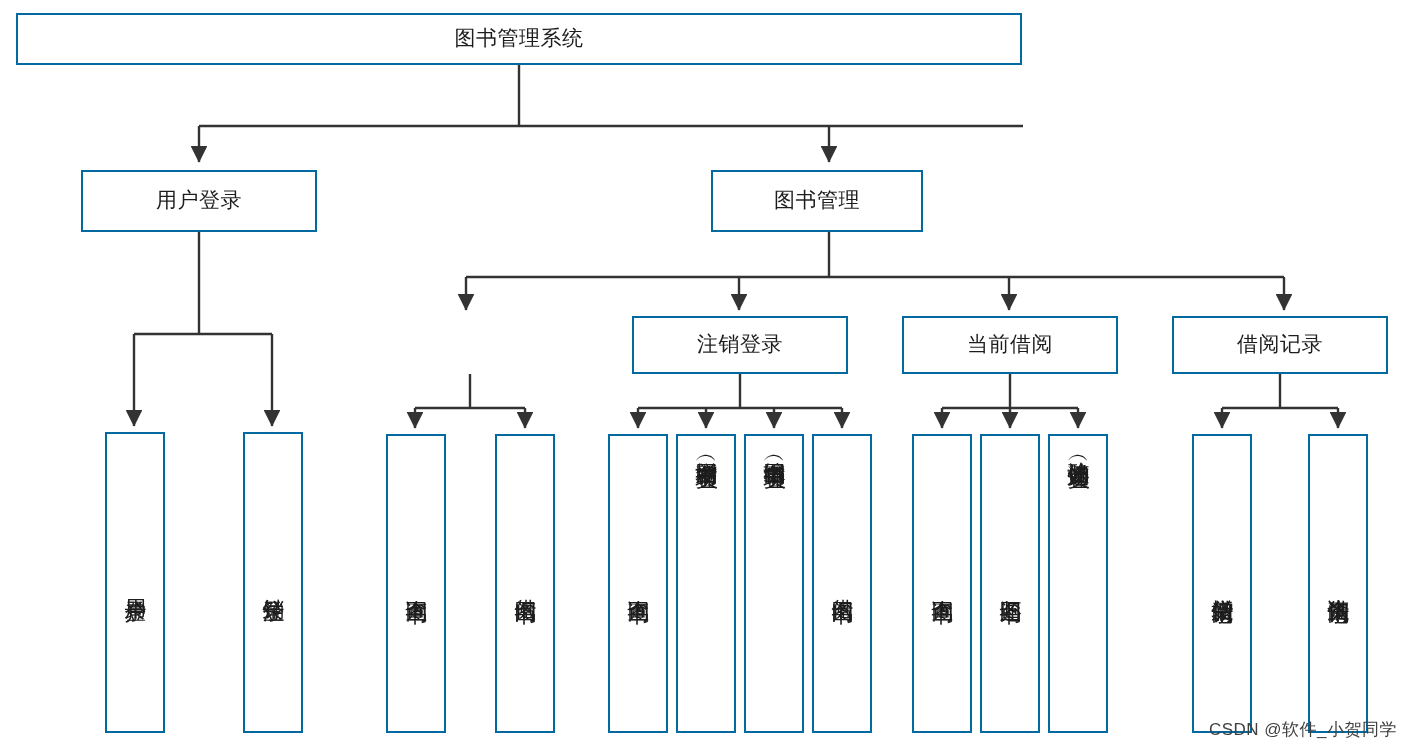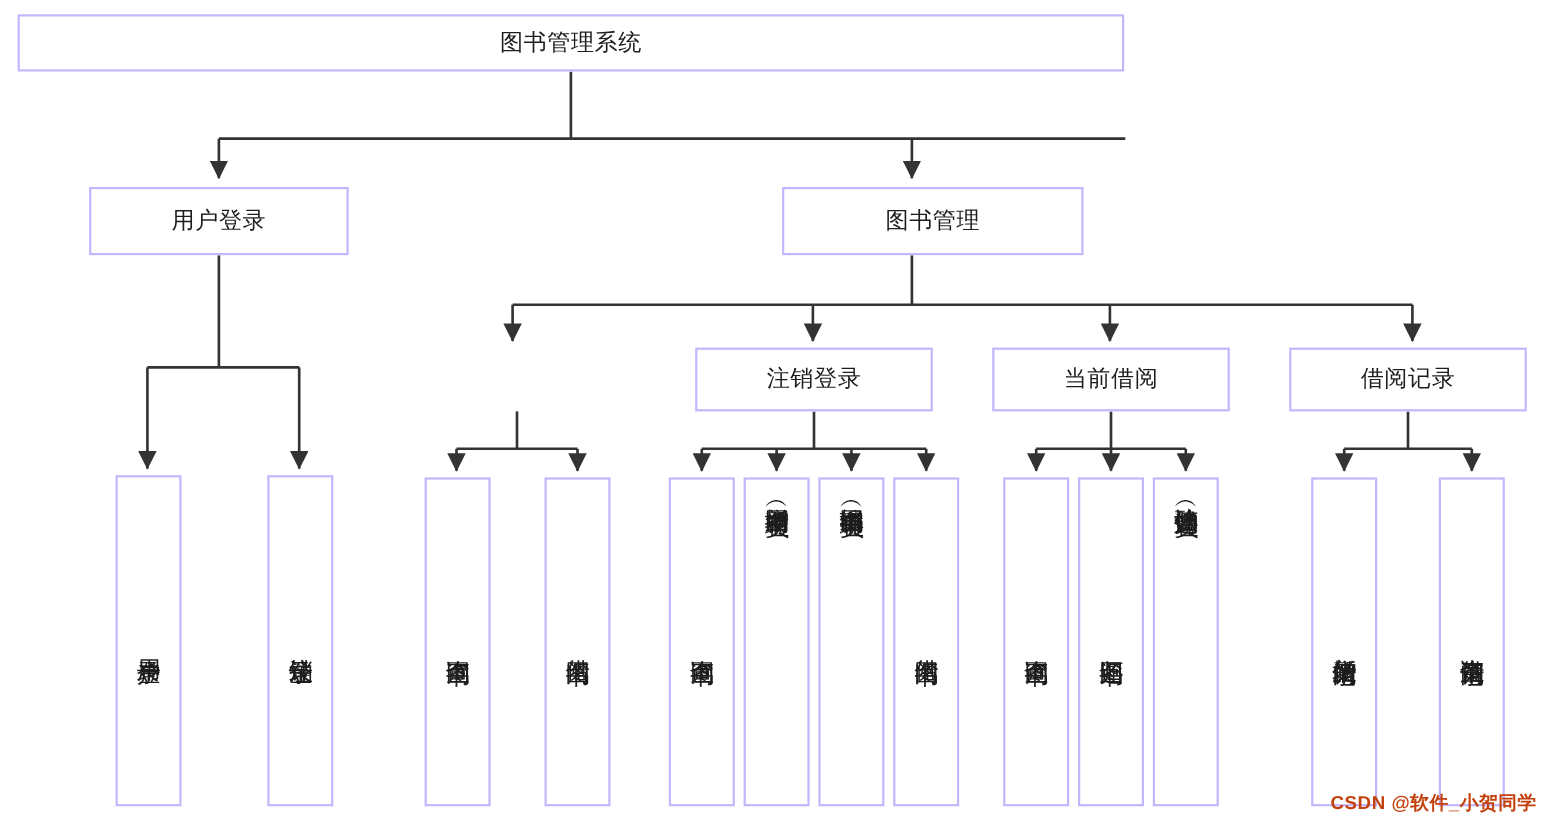--- a/index.html
+++ b/index.html
@@ -21,21 +21,21 @@
     position: absolute;
     left: 0;
     top: 0;
     width: 1405px;
     height: 747px;
   }
   .node-box {
     position: absolute;
     box-sizing: border-box;
     background: #ffffff;
-    border: 2px solid #c4b5fd;
+    border: 2px solid #0369a1;
     display: flex;
     align-items: center;
     justify-content: center;
     color: #222222;
     font-family: Liberation Serif, serif;
   }
   .node-label-h {
     font-size: 21px;
     line-height: 1.1;
     letter-spacing: 0.5px;
@@ -57,25 +57,24 @@
   }
   .leaf-box.center-v {
     align-items: center;
     padding-top: 0;
   }
   #watermark {
     position: absolute;
     right: 8px;
     bottom: 6px;
     font-size: 17px;
-    color: #c2410c;
+    color: #404040;
     letter-spacing: 0.5px;
     white-space: nowrap;
     pointer-events: none;
-    font-weight: bold;
   }
 </style>
 </head>
 <body>
 
 <div id="diagram-root">
 
   <svg id="tree-svg" viewBox="0 0 1405 747">
     <defs>
       <marker id="arrowhead" viewBox="0 0 10 10" refX="9.5" refY="5" markerWidth="7" markerHeight="7" orient="auto-start-reverse">
@@ -130,21 +129,21 @@
     </g>
   </svg>
 
   <div class="node-box" style="left:16px; top:13px; width:1006px; height:52px;">
     <span class="node-label-h">图书管理系统</span>
   </div>
 
   <div class="node-box" style="left:81px; top:170px; width:236px; height:62px;">
     <span class="node-label-h">用户登录</span>
   </div>
-  <div class="node-box" style="left:711px; top:170px; width:274px; height:62px;">
+  <div class="node-box" style="left:711px; top:170px; width:212px; height:62px;">
     <span class="node-label-h">图书管理</span>
   </div>
 
   <div class="node-box" style="left:632px; top:316px; width:216px; height:58px;">
     <span class="node-label-h">注销登录</span>
   </div>
   <div class="node-box" style="left:902px; top:316px; width:216px; height:58px;">
     <span class="node-label-h">当前借阅</span>
   </div>
   <div class="node-box" style="left:1172px; top:316px; width:216px; height:58px;">

